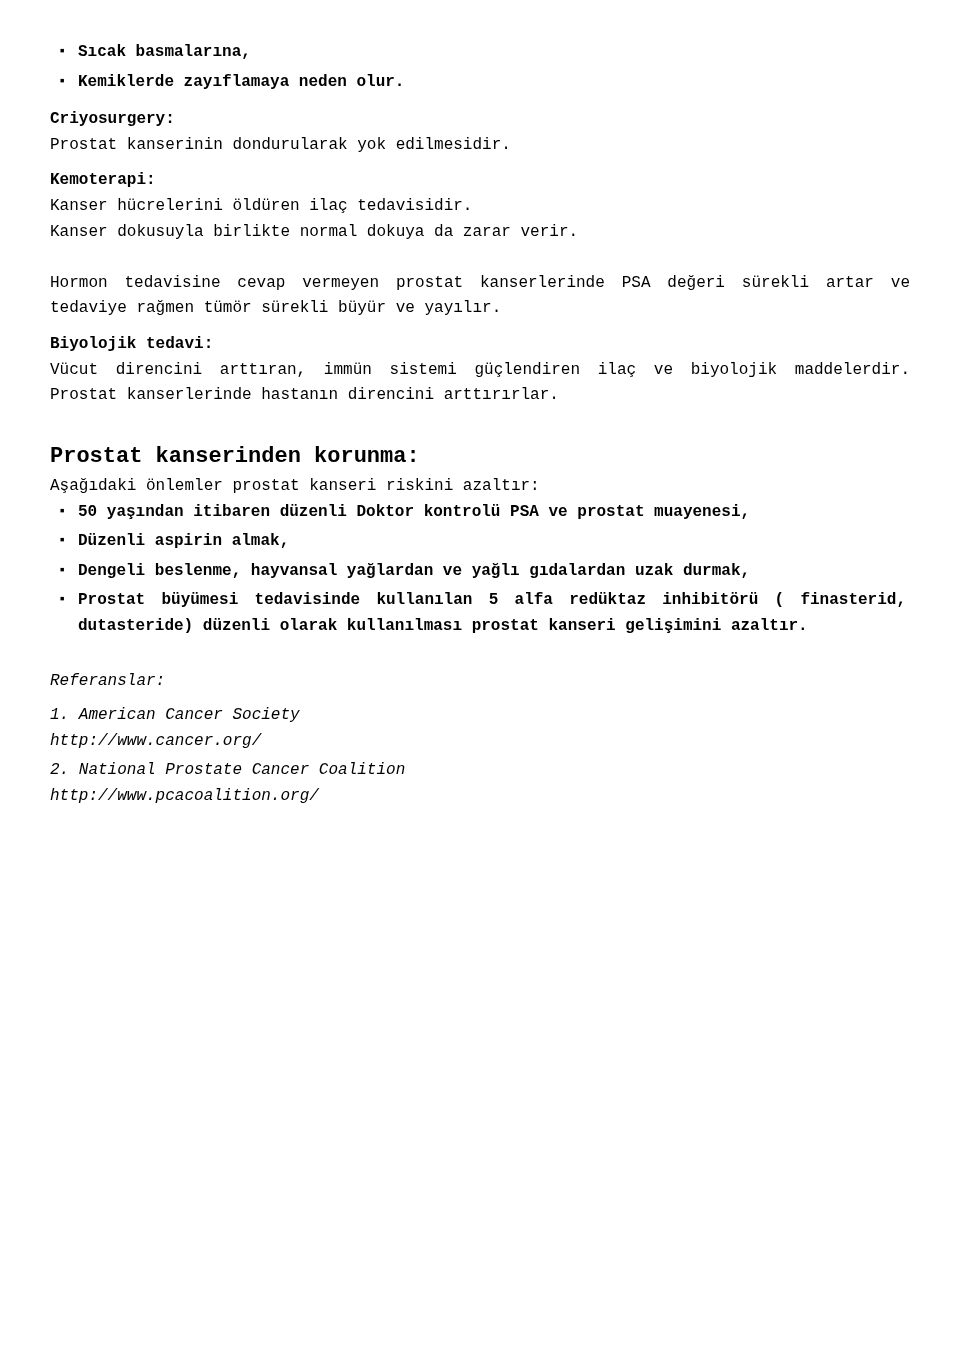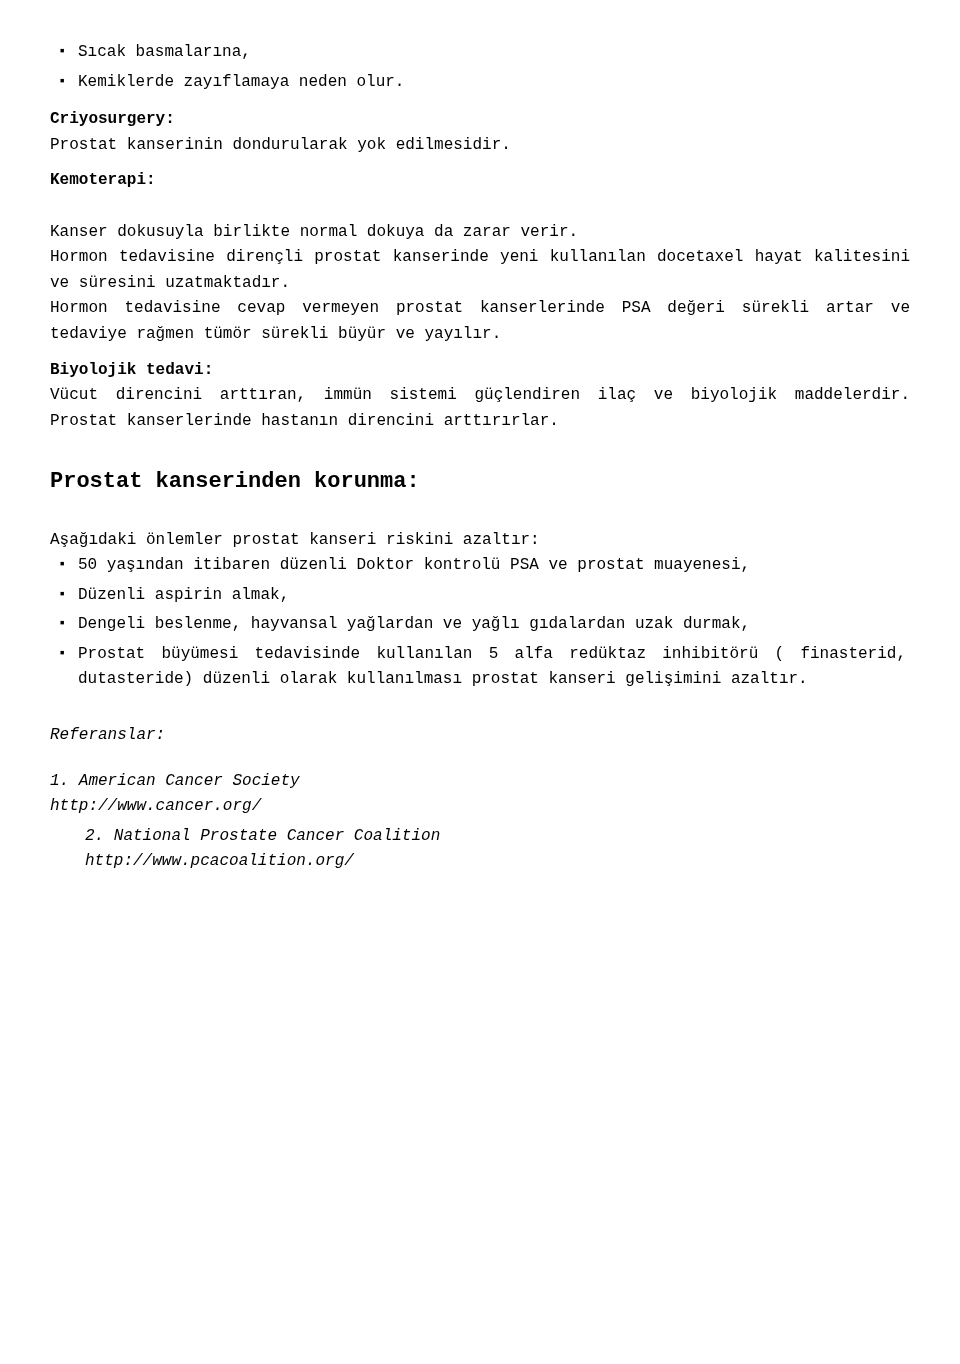--- a/index.html
+++ b/index.html
@@ -16,20 +16,21 @@
       color: #000000;
       padding: 40px 50px;
       max-width: 960px;
       margin: 0 auto;
     }
 
     .bullet-list {
       list-style: none;
       padding: 0;
       margin: 0 4px 12px 0;
+      font-weight: bold;
     }
 
     .bullet-list li {
       padding-left: 28px;
       position: relative;
       margin-bottom: 4px;
     }
 
     .bullet-list li::before {
       content: '▪';
@@ -51,55 +52,56 @@
 
     .paragraph {
       margin-bottom: 10px;
       text-align: justify;
     }
 
     .large-heading {
       font-size: 22px;
       font-weight: bold;
       margin-top: 30px;
-      margin-bottom: 28px;
+      margin-bottom: 0;
     }
 
     .references-section {
       margin-top: 30px;
     }
 
     .reference-item {
       font-style: italic;
       margin-bottom: 2px;
     }
 
     .reference-label {
       font-style: italic;
       font-weight: normal;
-      margin-bottom: 20px;
+      margin-bottom: 8px;
     }
   </style>
 </head>
 <body>
 
 <ul class="bullet-list">
   <li>Sıcak basmalarına,</li>
   <li>Kemiklerde zayıflamaya neden olur.</li>
 </ul>
 
 <div class="paragraph">
   <span class="section-heading inline-bold">Criyosurgery:</span><br>
   <span>Prostat kanserinin dondurularak yok edilmesidir.</span>
 </div>
 
 <div class="paragraph">
   <span class="section-heading inline-bold">Kemoterapi:</span><br>
+  <span>Kanser hücrelerini öldüren ilaç tedavisidir.</span>
   <br><span>Kanser dokusuyla birlikte normal dokuya da zarar verir.</span>
-  <br><span>Hormon tedavisine dirençli prostat kanserinde yeni kullanılan docetaxel hayat kalitesini ve süresini uzatmaktadır.</span>
+  <br>
   <br><span>Hormon tedavisine cevap vermeyen prostat kanserlerinde PSA değeri sürekli artar ve tedaviye rağmen tümör sürekli büyür ve yayılır.</span>
 </div>
 
 <div class="paragraph">
   <span class="section-heading inline-bold">Biyolojik tedavi:</span><br>
   <span>Vücut direncini arttıran, immün sistemi güçlendiren ilaç ve biyolojik maddelerdir.</span>
    <span>Prostat kanserlerinde hastanın direncini arttırırlar.</span>
 </div>
 
 <div class="paragraph">
@@ -113,18 +115,18 @@
   </ul>
 </div>
 
 <div class="references-section">
   <p class="reference-label">Referanslar:</p>
   <div>
     <span class="reference-item">1.</span>
     <span class="reference-item">American Cancer Society</span><br>
     <span class="reference-item">http://www.cancer.org/</span>
   </div>
-  <div style="margin-top: 4px; margin-left: 35px;">
+  <div style="margin-top: 4px;">
     <span class="reference-item">2.</span>
     <span class="reference-item">National Prostate Cancer Coalition</span><br>
     <span class="reference-item">http://www.pcacoalition.org/</span>
   </div>
 </div>
 
 </body></html>

